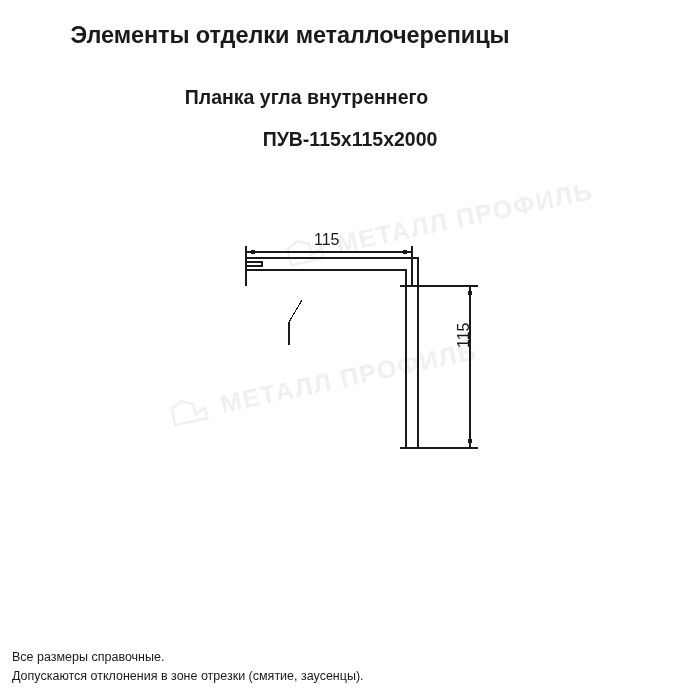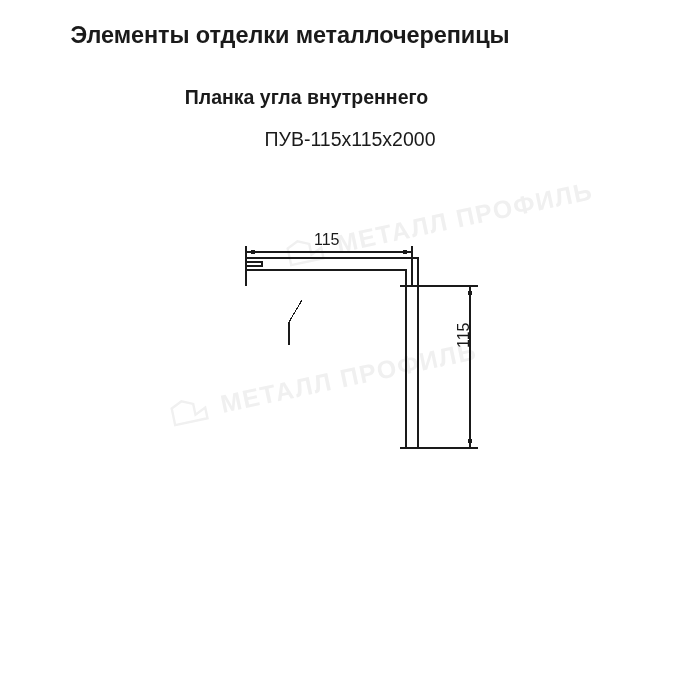--- a/index.html
+++ b/index.html
@@ -41,21 +41,21 @@
     font-size: 19.5px;
     font-weight: bold;
   }
   .title-code {
     position: absolute;
     top: 128px;
     left: 0;
     width: 700px;
     text-align: center;
     font-size: 19.5px;
-    font-weight: normal;
+    font-weight: bold;
   }
 
   
   .wm {
     position: absolute;
     color: #f0f0f0;
     font-weight: bold;
     font-size: 25px;
     letter-spacing: 1.5px;
     white-space: nowrap;
@@ -166,14 +166,18 @@
       <path d="M 470 448 L 467.5 439 L 472.5 439 Z" fill="#1a1a1a" stroke="none"></path>
 
       <path d="M 289 345 L 289 322 L 302 300"></path>
     </g>
   </svg>
 
   <div class="label label-115-top">115</div>
   <div class="label label-115-right">115</div>
 
 
+  <div class="notes">
+    <div>Все размеры справочные.</div>
+    <div>Допускаются отклонения в зоне отрезки (смятие, заусенцы).</div>
+  </div>
 
 </div>
 
 </body></html>

